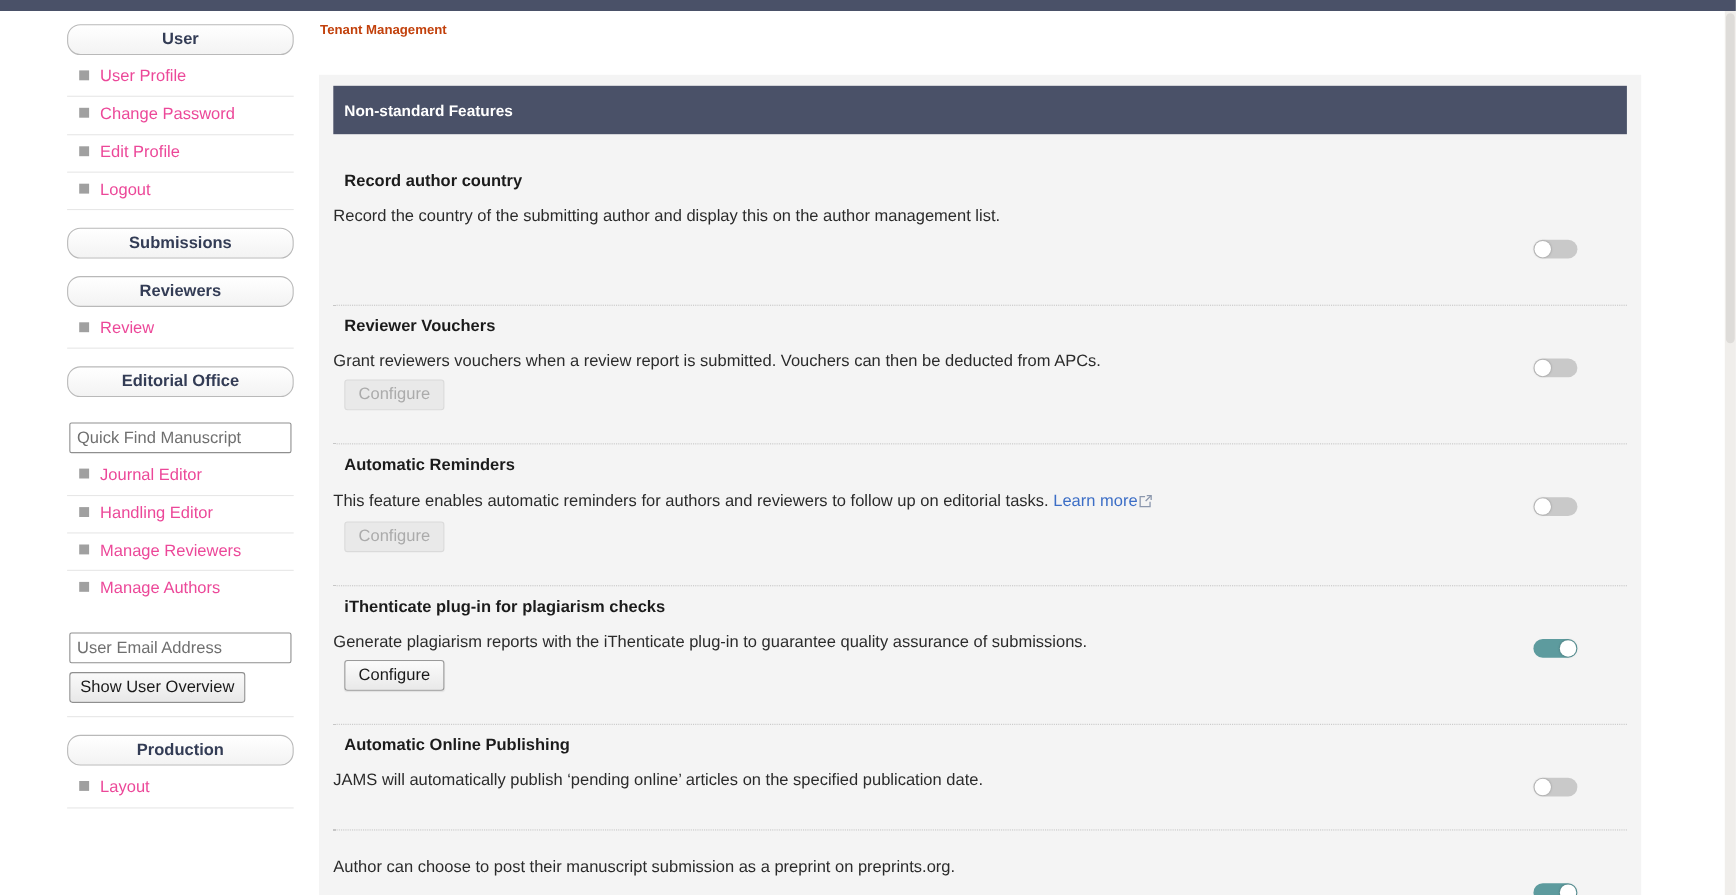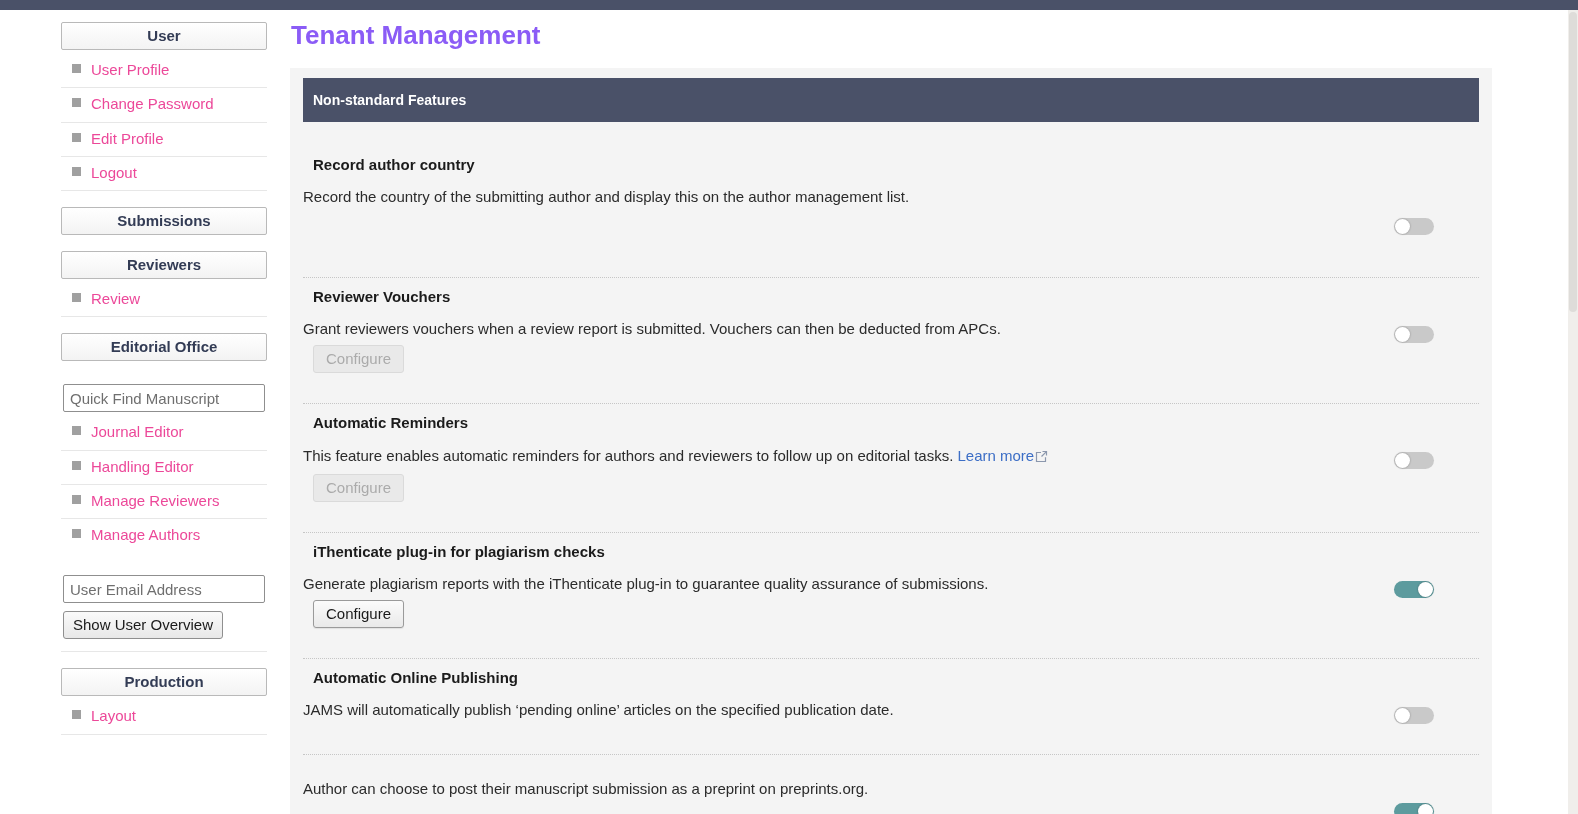--- a/index.html
+++ b/index.html
@@ -7,40 +7,40 @@
     font-family: "Liberation Sans", sans-serif; }
 
   .topbar { position: absolute; left: 0; top: 0; width: 1578px; height: 10px; background: #4a5168; z-index: 5; }
 
   
   .scrollbar-track { position: absolute; right: 0; top: 10px; width: 10px; height: 804px; background: #f0eeeb; }
   .scrollbar-thumb { position: absolute; left: 1px; top: 2px; width: 8px; height: 300px; background: #dedcd9; border-radius: 4px; }
 
   
   .sidebar { position: absolute; left: 61px; top: 22px; width: 206px; font-size: 15px; }
-  .side-header { border: 1px solid #b9b9b9; border-radius: 2px;
+  .side-header { border: 1px solid #b9b9b9; border-radius: 12px;
     background: linear-gradient(#ffffff, #f3f3f3);
     text-align: center; font-weight: bold; color: #333c55; padding: 4px 17px 5px;
     margin-top: 16px; }
   .side-header.first { margin-top: 0; }
   .side-list { list-style: none; margin: 4px 0 0; }
   .side-item { display: flex; align-items: flex-start; padding: 6px 0 7px 6px;
     border-bottom: 1px solid #e7e7e7; line-height: 1.35; cursor: pointer; }
   .bullet { flex: 0 0 auto; width: 9px; height: 9px; background: #a0a0a0; margin: 4px 10px 0 5px; }
   .side-link { color: #ec4899; text-decoration: none; }
   .side-input { width: 202px; height: 28px; border: 1px solid #8f8f8f; border-radius: 2px;
     font-family: "Liberation Sans", sans-serif; font-size: 15px; color: #000000;
     padding: 0 6px; margin: 23px 0 2px 2px; background: #fff; }
   .side-input::placeholder { color: #6f6f6f; opacity: 1; }
   .side-button { display: inline-block; margin: 6px 0 4px 2px; padding: 4px 9px 5px;
     border: 1px solid #8f8f8f; border-radius: 3px; background: linear-gradient(#fafafa, #e8e8e8);
     font-family: "Liberation Sans", sans-serif; font-size: 15px; color: #1a1a1a; cursor: pointer; text-align: right; }
 
   
-  .page-title { position: absolute; left: 291px; top: 20px; font-size: 26px; font-weight: bold; color: #8b5cf6; }
+  .page-title { position: absolute; left: 291px; top: 20px; font-size: 12px; font-weight: bold; color: #c2410c; }
 
   .panel { position: absolute; left: 290px; top: 68px; width: 1202px; height: 746px;
     background: #f4f4f4; padding: 10px 13px; }
   .panel-header { height: 44px; background: #4a5168; color: #ffffff; font-size: 14px;
     font-weight: bold; display: flex; align-items: center; padding-left: 10px; }
 
   .feature { padding: 10px 0 30px; border-bottom: 1px dotted #c6c6c6; display: flex; }
   .feature.first { padding-top: 34px; padding-bottom: 42px; }
   .feature.last { border-bottom: none; }
   .feature-left { flex: 1 1 auto; min-width: 0; }

